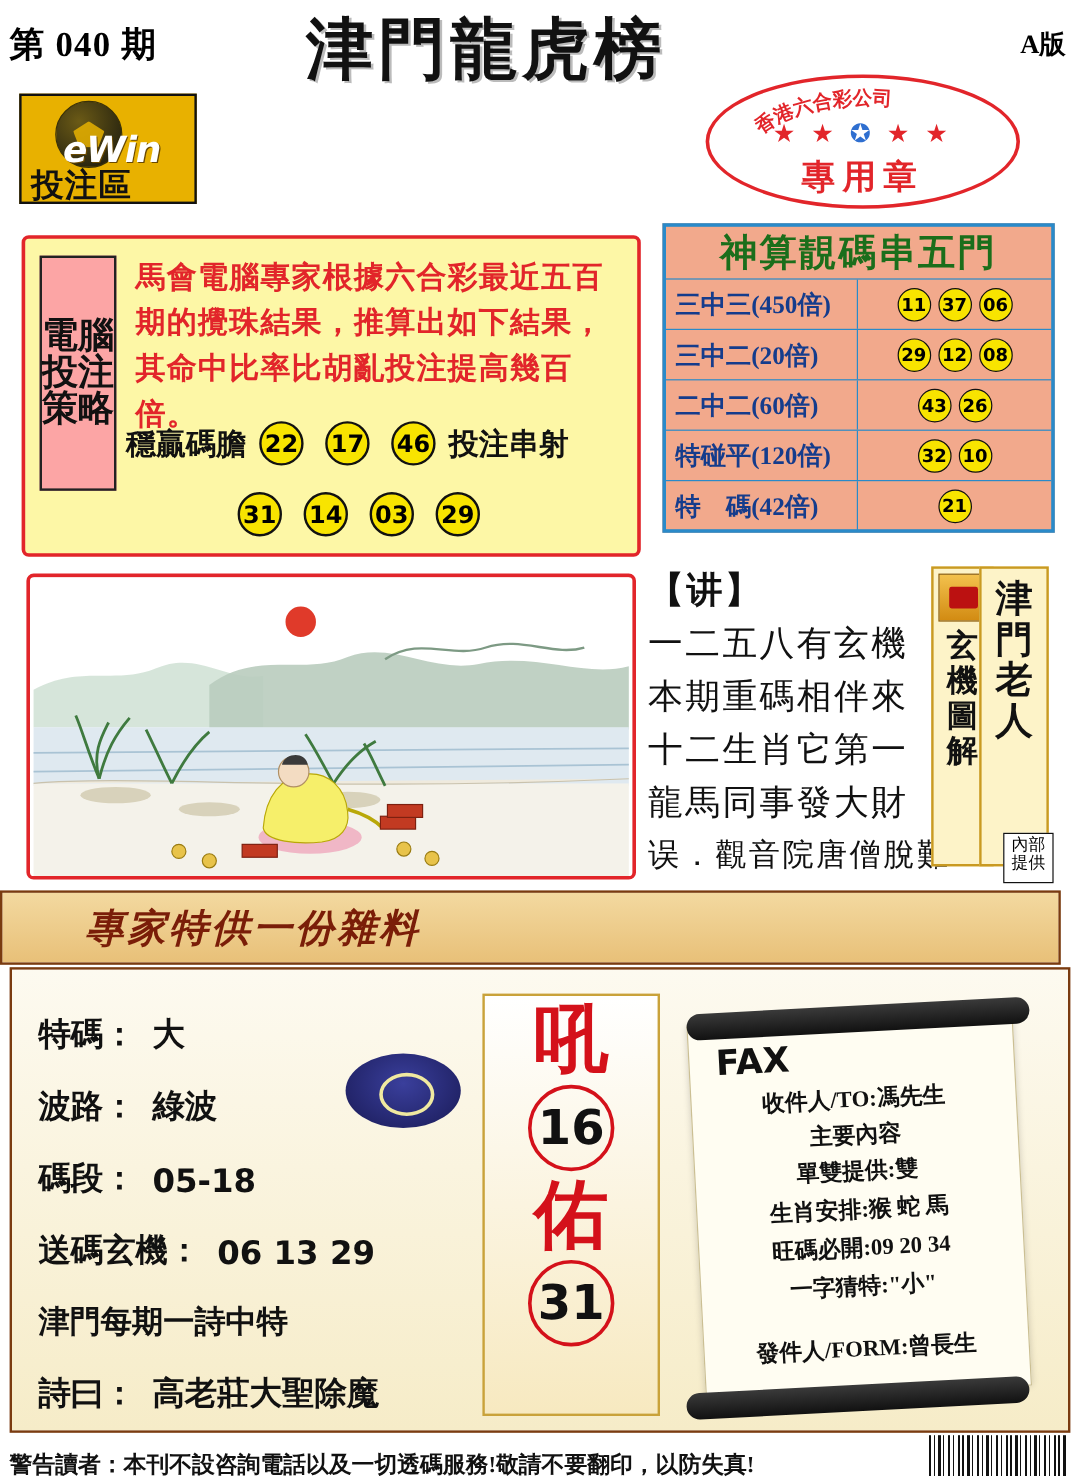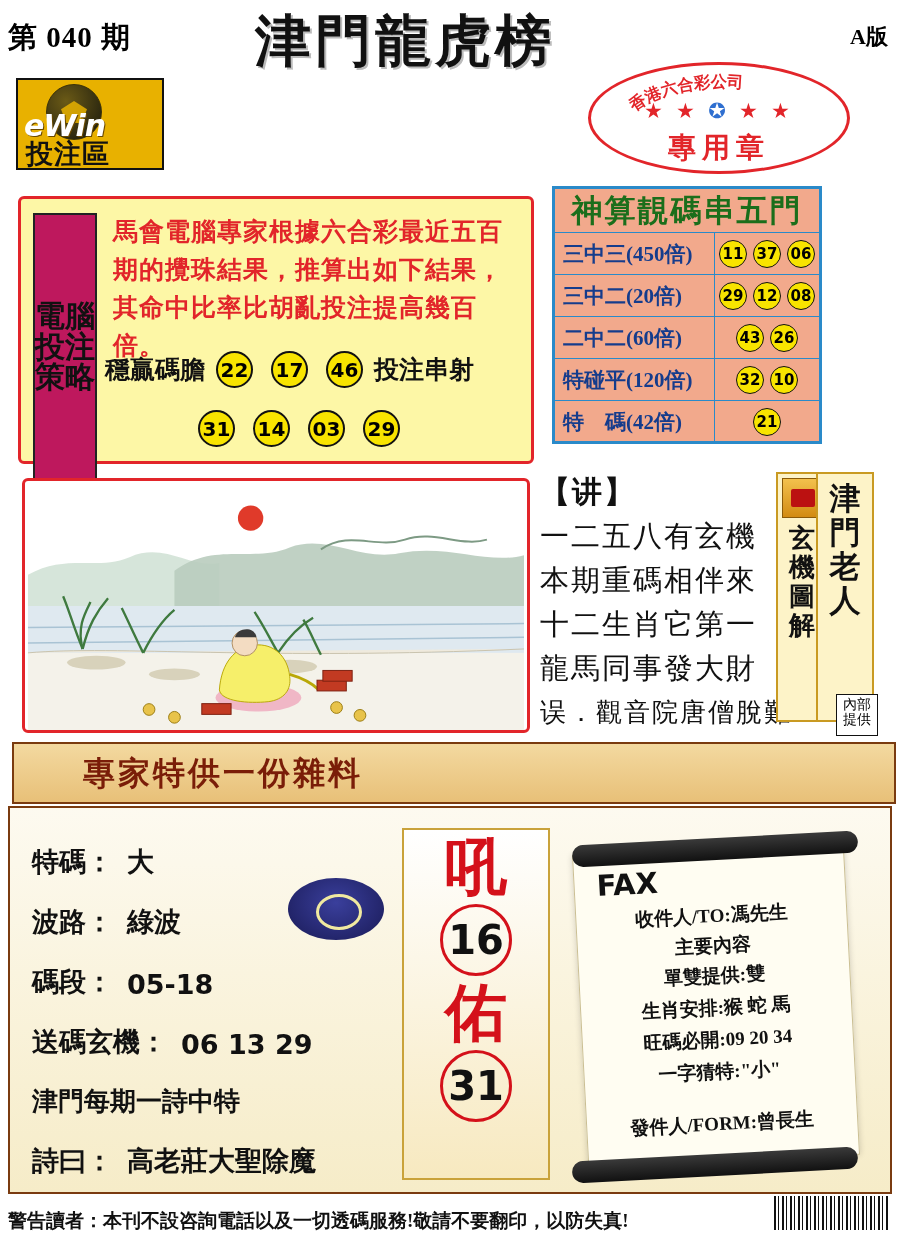--- a/index.html
+++ b/index.html
@@ -63,34 +63,35 @@
     content:""; position:absolute; left:14px; top:16px; width:26px; height:22px;
     background:#e8b100; clip-path: polygon(50% 0,100% 38%,80% 100%,20% 100%,0 38%);
     opacity:.85;
   }
   .ewin .ewintext {
     position:absolute; left:6px; top:28px; width:138px;
     font-family:"DejaVu Sans", sans-serif;
     font-size:30px; font-style:italic; font-weight:bold; color:#fff;
     text-shadow:1px 1px 0 #6b4a00;
     letter-spacing:-1px;
+    text-align:center;
   }
   .ewin .zone {
     position:absolute; left:8px; top:56px;
     font-size:27px; font-weight:bold; color:#111; letter-spacing:1px;
   }
 
   
   .strategy {
     position:absolute; left:18px; top:196px; width:516px; height:268px;
     background:#fdf7a6; border:3px solid #e2252a; border-radius:6px;
   }
   .strategy .label {
-    position:absolute; left:12px; top:14px; width:64px; height:268px;
-    background:#be185d; border:2px solid #222;
+    position:absolute; left:12px; top:14px; width:64px; height:196px;
+    background:#fca5a5; border:2px solid #222;
     display:flex; flex-direction:column; align-items:center; justify-content:center;
     font-size:30px; font-weight:bold; line-height:1.02; color:#111;
   }
   .strategy .txt {
     position:absolute; left:92px; top:14px; width:412px;
     color:#e2252a; font-size:25px; font-weight:bold; line-height:1.52;
     letter-spacing:1px;
   }
   .strategy .nums {
     position:absolute; left:84px; top:152px; width:424px;
@@ -103,21 +104,21 @@
     width:37px; height:37px; border-radius:50%;
     border:2px solid #111; background:#f8e400;
     font-family:"DejaVu Sans", sans-serif; font-size:20px; font-weight:bold;
     vertical-align:middle; margin:0 7px;
   }
   .nums .line1 { white-space:nowrap; }
   .nums .line2 { white-space:nowrap; margin-top:22px; padding-left:86px; }
 
   
   .rtable {
-    position:absolute; left:552px; top:186px; width:270px; height:258px;
+    position:absolute; left:552px; top:186px; width:327px; height:258px;
     background:#f2a98c; border:3px solid #2a8ac9;
   }
   .rtable .rhead {
     height:44px; display:flex; align-items:center; justify-content:center;
     font-size:31px; font-weight:bold; color:#1b6e1b; letter-spacing:2px;
     border-bottom:1px solid #2a8ac9;
   }
   .rtable .rrow {
     height:42px; display:flex; align-items:center;
     border-bottom:1px solid #2a8ac9;
@@ -184,23 +185,24 @@
     text-align:center;
   }
   .neibu {
     position:absolute; left:836px; top:694px; width:42px; height:42px;
     border:1px solid #111; background:#fff;
     font-size:14px; line-height:1.05; text-align:center; padding-top:3px;
   }
 
   
   .bannerwrap {
-    position:absolute; left:12px; top:742px; width:884px; height:62px;
+    position:absolute; left:0; top:742px; width:884px; height:62px;
     background:linear-gradient(#f3d9a0,#e8c078);
     border:2px solid #7a3b10;
+    font-style:italic;
   }
   .bannerwrap .b1, .bannerwrap .b2 {
     position:absolute; top:6px; height:48px;
     display:flex; align-items:center; justify-content:center;
     font-size:32px; font-weight:bold; color:#7a1d08; letter-spacing:3px;
   }
   .bannerwrap .b1 { left:14px; width:390px; }
   .bannerwrap .b2 { right:14px; width:430px; }
 
   

